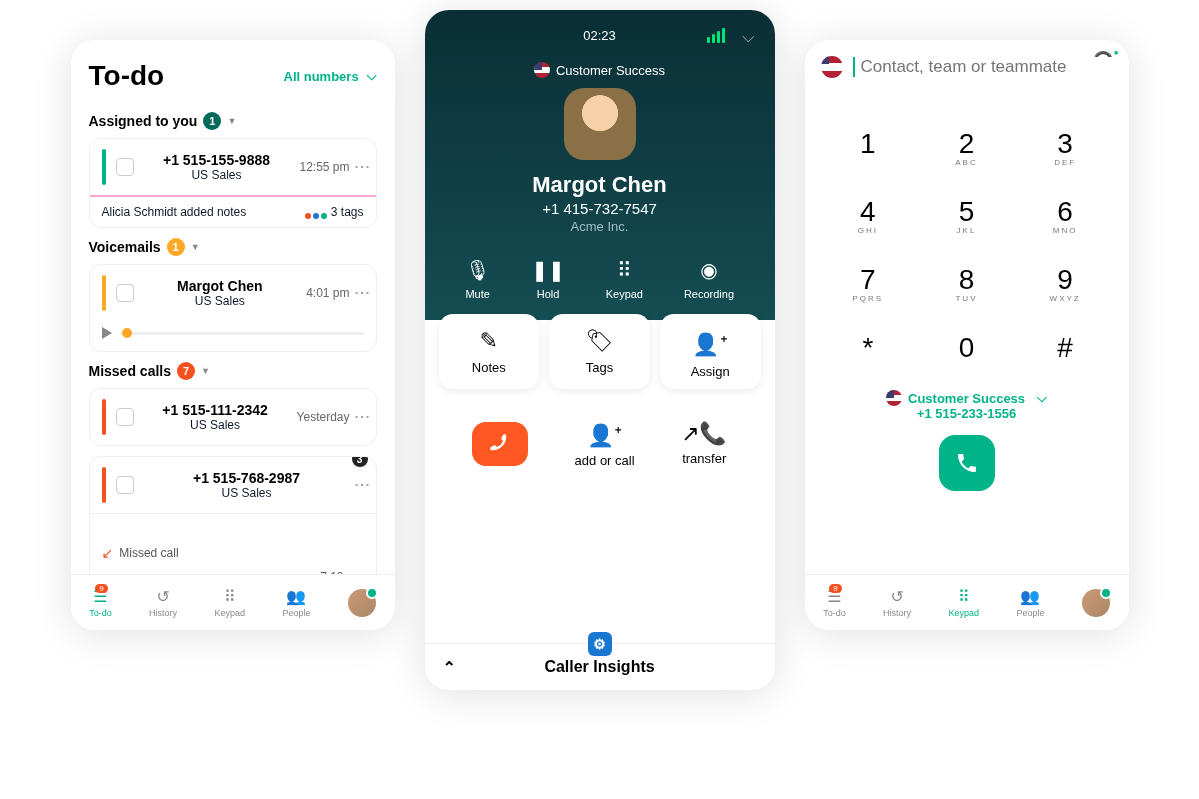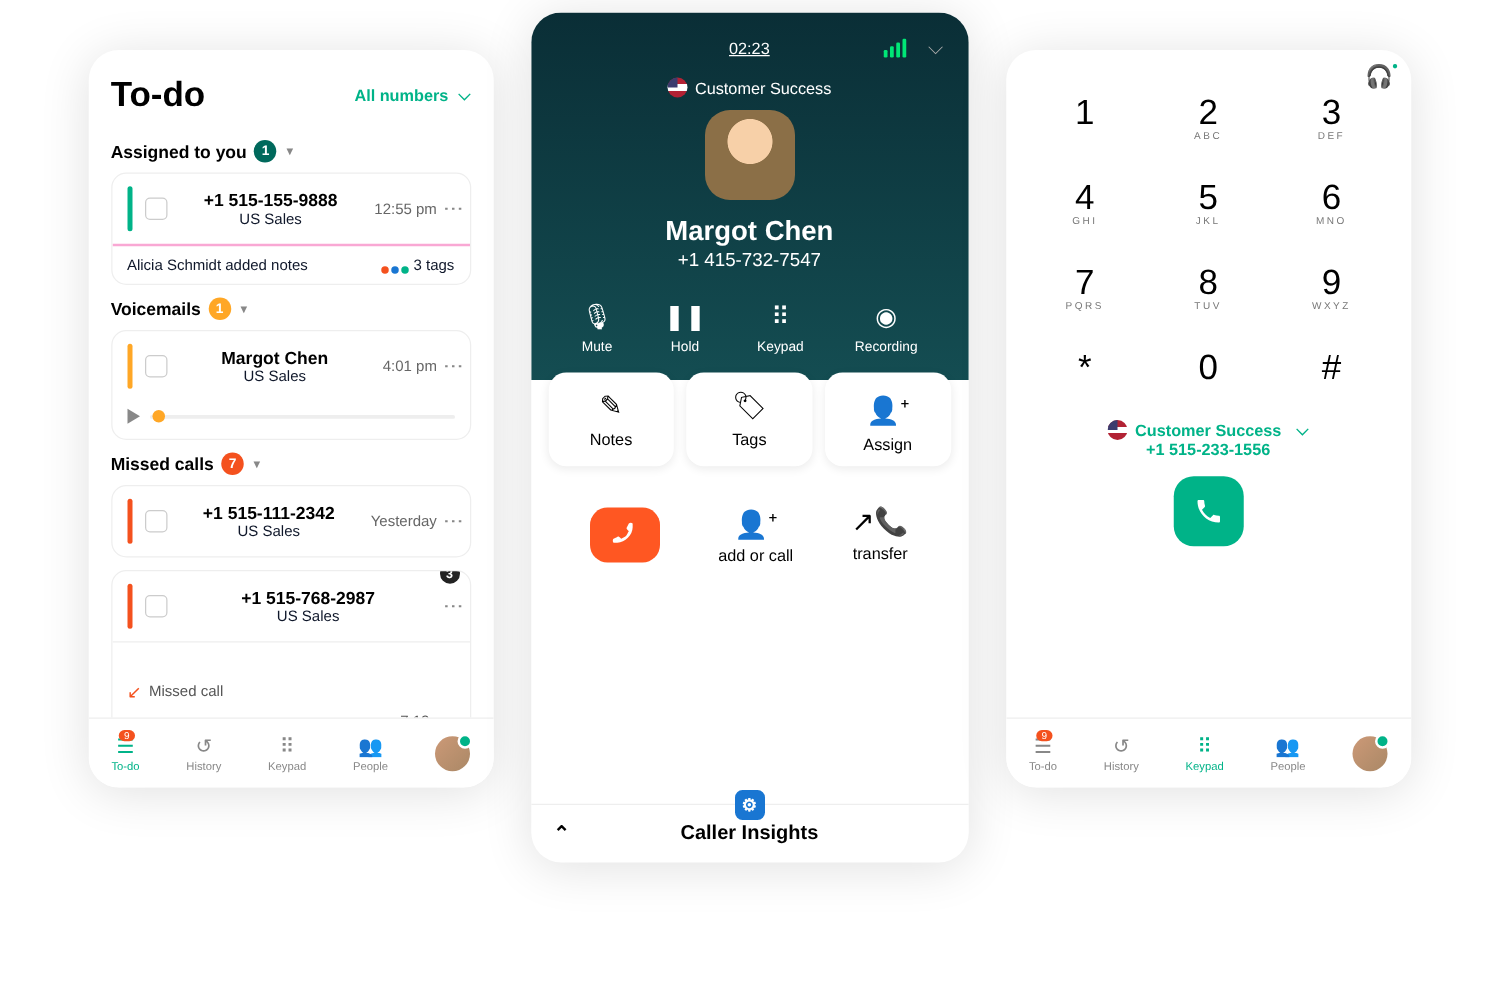--- a/index.html
+++ b/index.html
@@ -51,21 +51,21 @@
 .tabbar { position: absolute; bottom: 0; left: 0; right: 0; height: 56px; border-top: 1px solid #eee; display: flex; justify-content: space-around; align-items: center; background: #fff; }
 .tab { display: flex; flex-direction: column; align-items: center; gap: 2px; font-size: 9px; color: #888; position: relative; }
 .tab.active { color: #00B388; }
 .tab-icon { font-size: 16px; height: 18px; display: flex; align-items: center; }
 .tab-badge { position: absolute; top: -4px; right: 4px; background: #F4511E; color: #fff; border-radius: 8px; font-size: 8px; padding: 0 4px; }
 .avatar-sm { width: 28px; height: 28px; border-radius: 50%; background: linear-gradient(135deg,#c97,#a86); position: relative; }
 .avatar-sm::after { content:''; position: absolute; width: 8px; height: 8px; background: #00B388; border: 2px solid #fff; border-radius: 50%; top: -2px; right: -2px; }
 
 
 .p2-dark { background: linear-gradient(180deg, #0a2e36 0%, #144d52 100%); color: #fff; padding: 18px 20px 0; }
-.p2-top { display: flex; align-items: center; justify-content: center; position: relative; height: 20px; text-decoration: underline; }
+.p2-top { display: flex; justify-content: center; position: relative; height: 20px; }
 .p2-timer { font-size: 13px; }
 .p2-signal { position: absolute; right: 30px; display: flex; gap: 2px; align-items: flex-end; }
 .p2-signal span { width: 3px; background: #00E676; border-radius: 1px;}
 .p2-chev { position: absolute; right: 0; color: #aaa; }
 .p2-dept { display: flex; align-items: center; justify-content: center; gap: 6px; margin: 14px 0 10px; font-size: 13px; }
 .flag-us { width: 16px; height: 16px; border-radius: 50%; background: linear-gradient(#b22234 0 33%, #fff 33% 66%, #b22234 66%); position: relative; overflow: hidden;}
 .flag-us::before { content:''; position:absolute; width: 8px; height: 8px; background: #3c3b6e; top:0; left:0;}
 .p2-avatar { width: 72px; height: 72px; border-radius: 20px; background: linear-gradient(135deg,#f7d0a8,#d4a373); margin: 0 auto 12px; background-image: radial-gradient(circle at 50% 35%, #f7d0a8 30%, #8b6f47 31%);}
 .p2-name { text-align: center; font-size: 22px; font-weight: 600; }
 .p2-phone { text-align: center; font-size: 15px; margin-top: 2px; }
@@ -243,20 +243,21 @@
       </span>
       <span class="p2-chev">⌵</span>
     </div>
     <div class="p2-dept">
       <span class="flag-us"></span>
       <span>Customer Success</span>
     </div>
     <div class="p2-avatar"></div>
     <div class="p2-name">Margot Chen</div>
     <div class="p2-phone">+1 415-732-7547</div>
+    <div class="p2-comp">Acme Inc.</div>
     <div class="p2-ctrls">
       <div class="p2-ctrl">
         <span class="p2-ctrl-icon">🎙</span>
         <span>Mute</span>
       </div>
       <div class="p2-ctrl">
         <span class="p2-ctrl-icon">❚❚</span>
         <span>Hold</span>
       </div>
       <div class="p2-ctrl">
@@ -303,20 +304,24 @@
 
   <div class="p2-footer">
     <span class="p2-badge-icon">⚙</span>
     <span class="p2-footer-chev">⌃</span>
     <span>Caller Insights</span>
   </div>
 </div>
 
 <div class="phone phone3">
   <span class="headset">🎧</span>
+  <div class="p3-top">
+    <span class="flag-us" style="width:22px;height:22px"></span>
+    <input class="p3-search" placeholder="Contact, team or teammate" style="">
+  </div>
 
   <div class="keypad">
 
   <div class="key">
         <div class="key-num">1</div>
         <div class="key-sub"></div>
       </div>
       <div class="key">
         <div class="key-num">2</div>
         <div class="key-sub">ABC</div>

